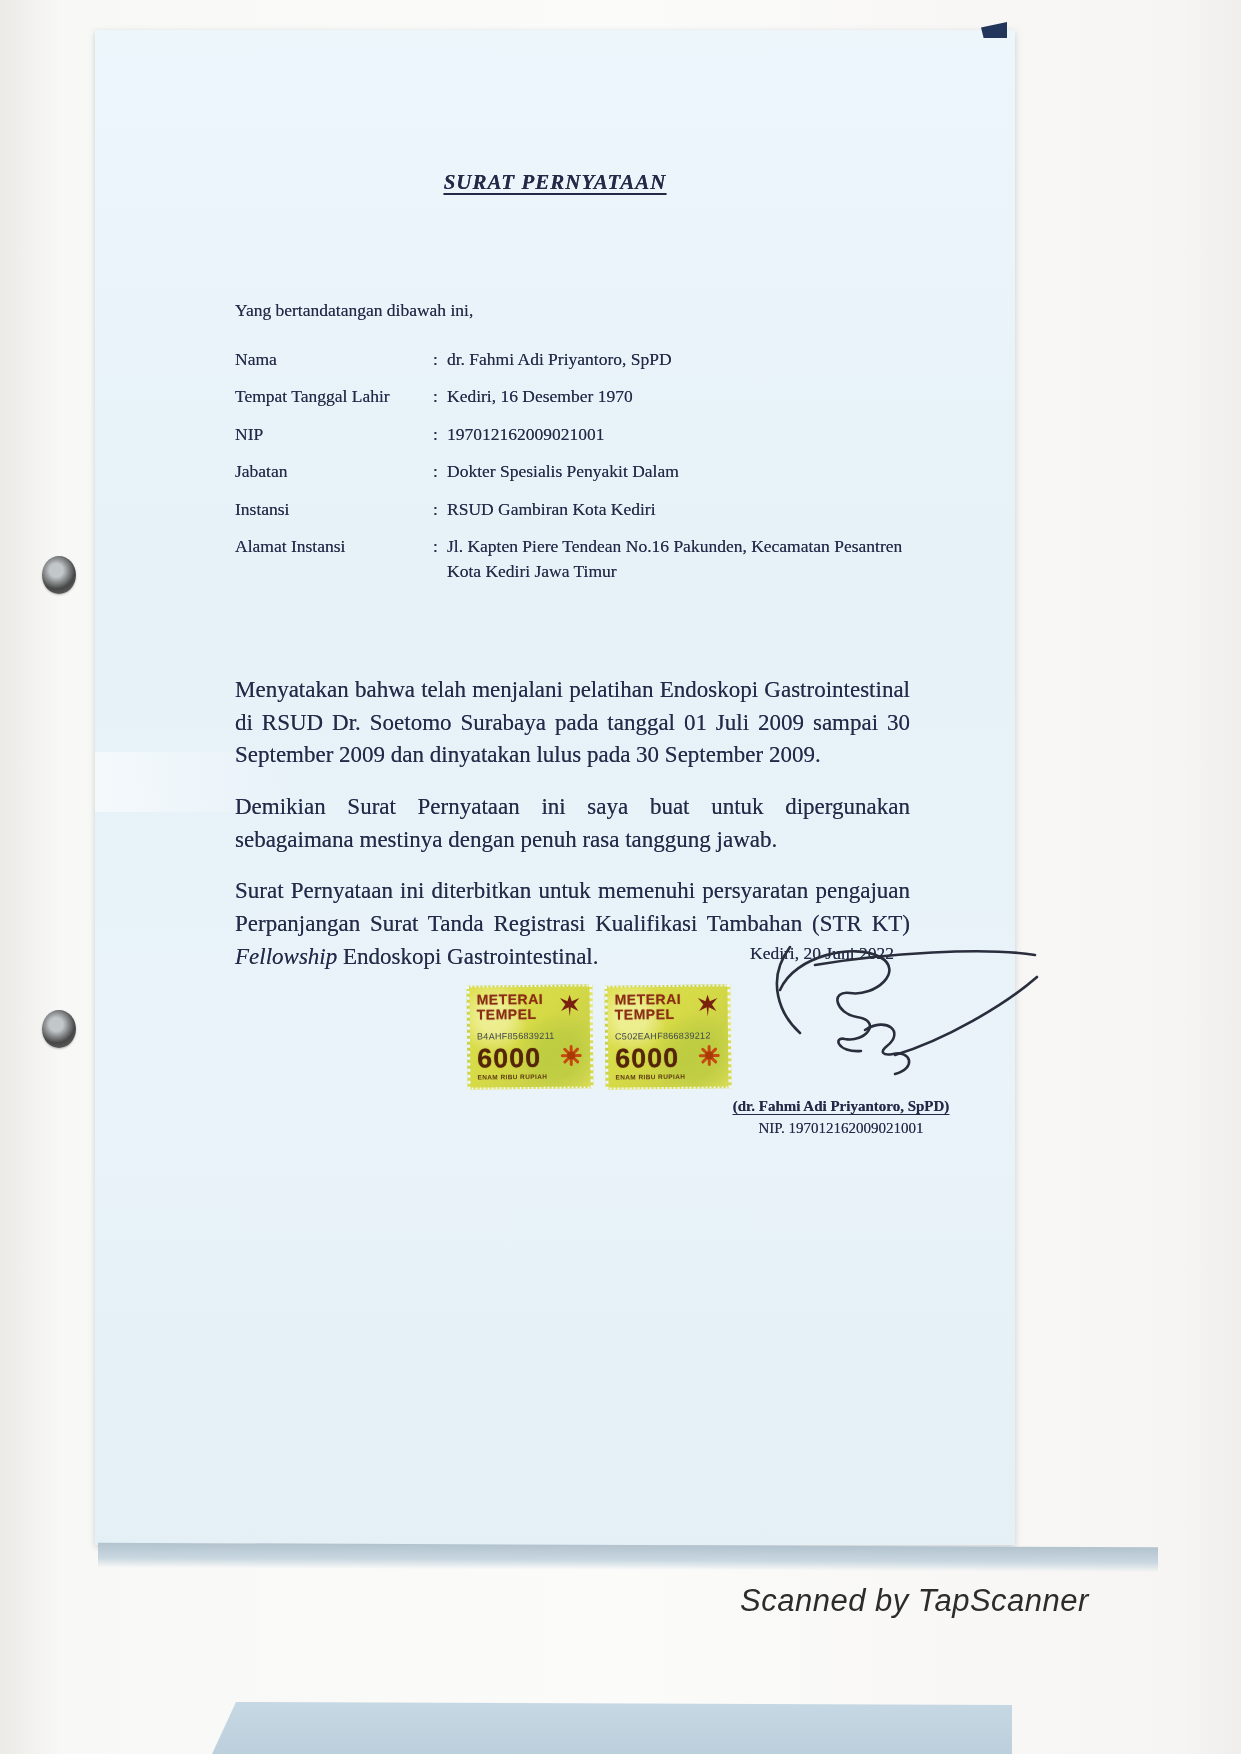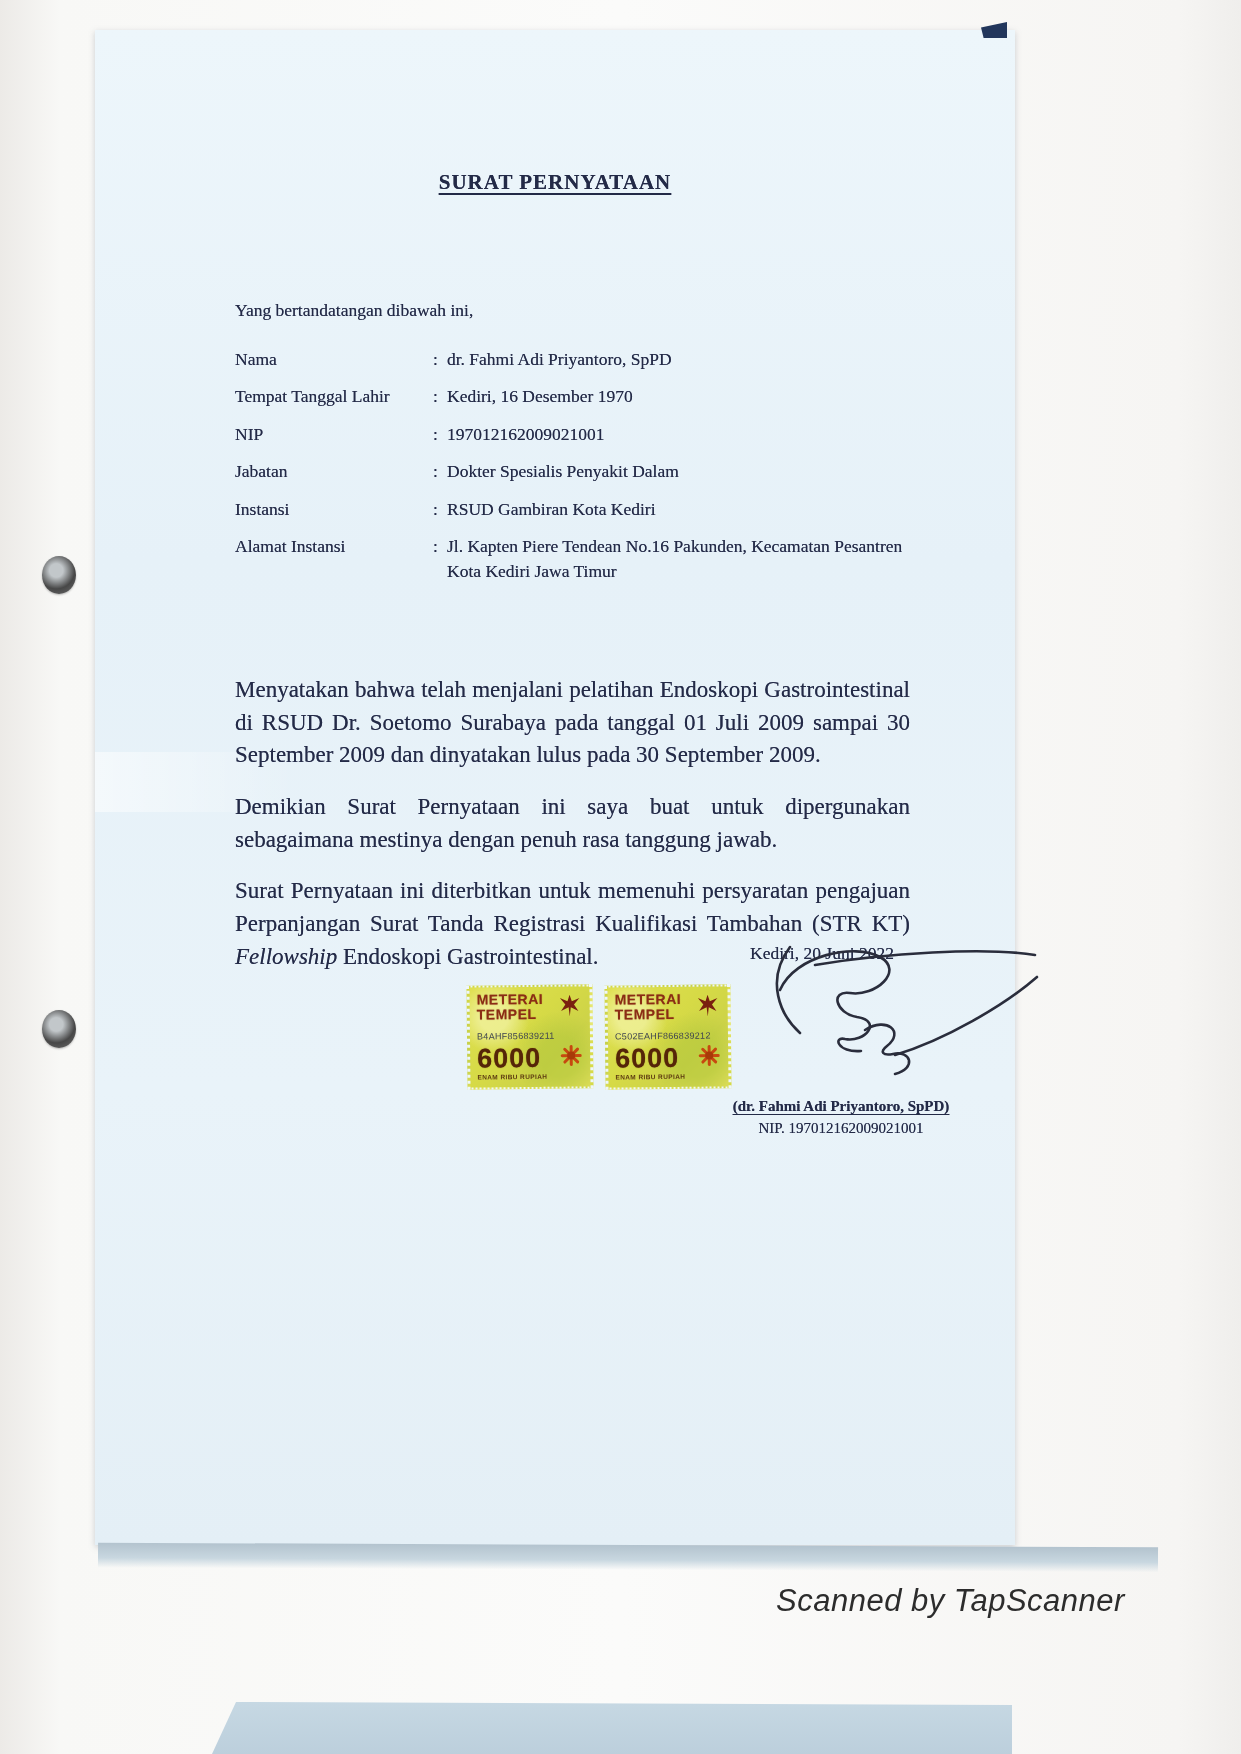--- a/index.html
+++ b/index.html
@@ -15,20 +15,21 @@
     box-shadow:0 2px 6px rgba(120,130,140,.35);
     color:#232a47;
   }
   .scan-page .fold{position:absolute;left:0;top:722px;width:200px;height:60px;
     background:linear-gradient(90deg,rgba(255,255,255,.55),rgba(255,255,255,0));}
   .doc-title{
     position:absolute;top:140px;left:0;width:100%;text-align:center;
     font-size:21px;font-weight:bold;letter-spacing:1px;
     text-decoration:underline;text-underline-offset:4px;text-decoration-thickness:2px;
     text-shadow:0 0 .6px rgba(25,30,60,.8);
+    font-style:italic;
   }
   .doc-body{position:absolute;left:140px;top:268px;width:678px;font-size:17.5px;line-height:1.4;
     text-shadow:0 0 .5px rgba(30,36,70,.65);}
   .intro{margin:0 0 24px 0;}
   .field-row{display:flex;margin-bottom:13px;}
   .field-label{width:198px;flex:0 0 198px;}
   .field-colon{width:14px;flex:0 0 14px;}
   .field-value{flex:1;}
   .paragraphs{position:absolute;left:140px;top:644px;width:675px;font-size:23px;line-height:1.42;
     text-align:justify;text-shadow:0 0 .5px rgba(30,36,70,.65);}
@@ -66,21 +67,21 @@
   .punch-hole{position:absolute;width:34px;height:38px;border-radius:50%;
     background:radial-gradient(circle at 42% 38%, #c2c7ca 0 22%, #474747 60%, #6d6d6d 100%);
     box-shadow:0 1px 2px rgba(0,0,0,.25);}
   .hole-1{left:42px;top:556px;}
   .hole-2{left:42px;top:1010px;}
   .corner-mark{position:absolute;left:981px;top:22px;width:26px;height:16px;background:#22365c;
     clip-path:polygon(0 35%,100% 0,100% 100%,10% 100%);}
   .page-bottom-shadow{position:absolute;left:98px;top:1545px;width:1060px;height:25px;
     background:linear-gradient(180deg,#b3c3ce 0%,#c8d7e0 60%,rgba(200,215,224,0) 100%);
     transform:rotate(.25deg);}
-  .watermark{position:absolute;left:776px;top:1583px;font-family:"Liberation Sans",sans-serif;
+  .watermark{position:absolute;left:740px;top:1583px;font-family:"Liberation Sans",sans-serif;
     font-style:italic;font-size:31px;color:#2c2c2c;letter-spacing:.5px;}
   .next-page-strip{position:absolute;left:212px;top:1702px;width:800px;height:52px;
     background:linear-gradient(180deg,#c6d8e3,#bccfdc);
     clip-path:polygon(3% 0,100% 6%,100% 100%,0 100%);}
 </style>
 </head>
 <body>
 
 <div class="scan-page">
   <div class="fold"></div>

